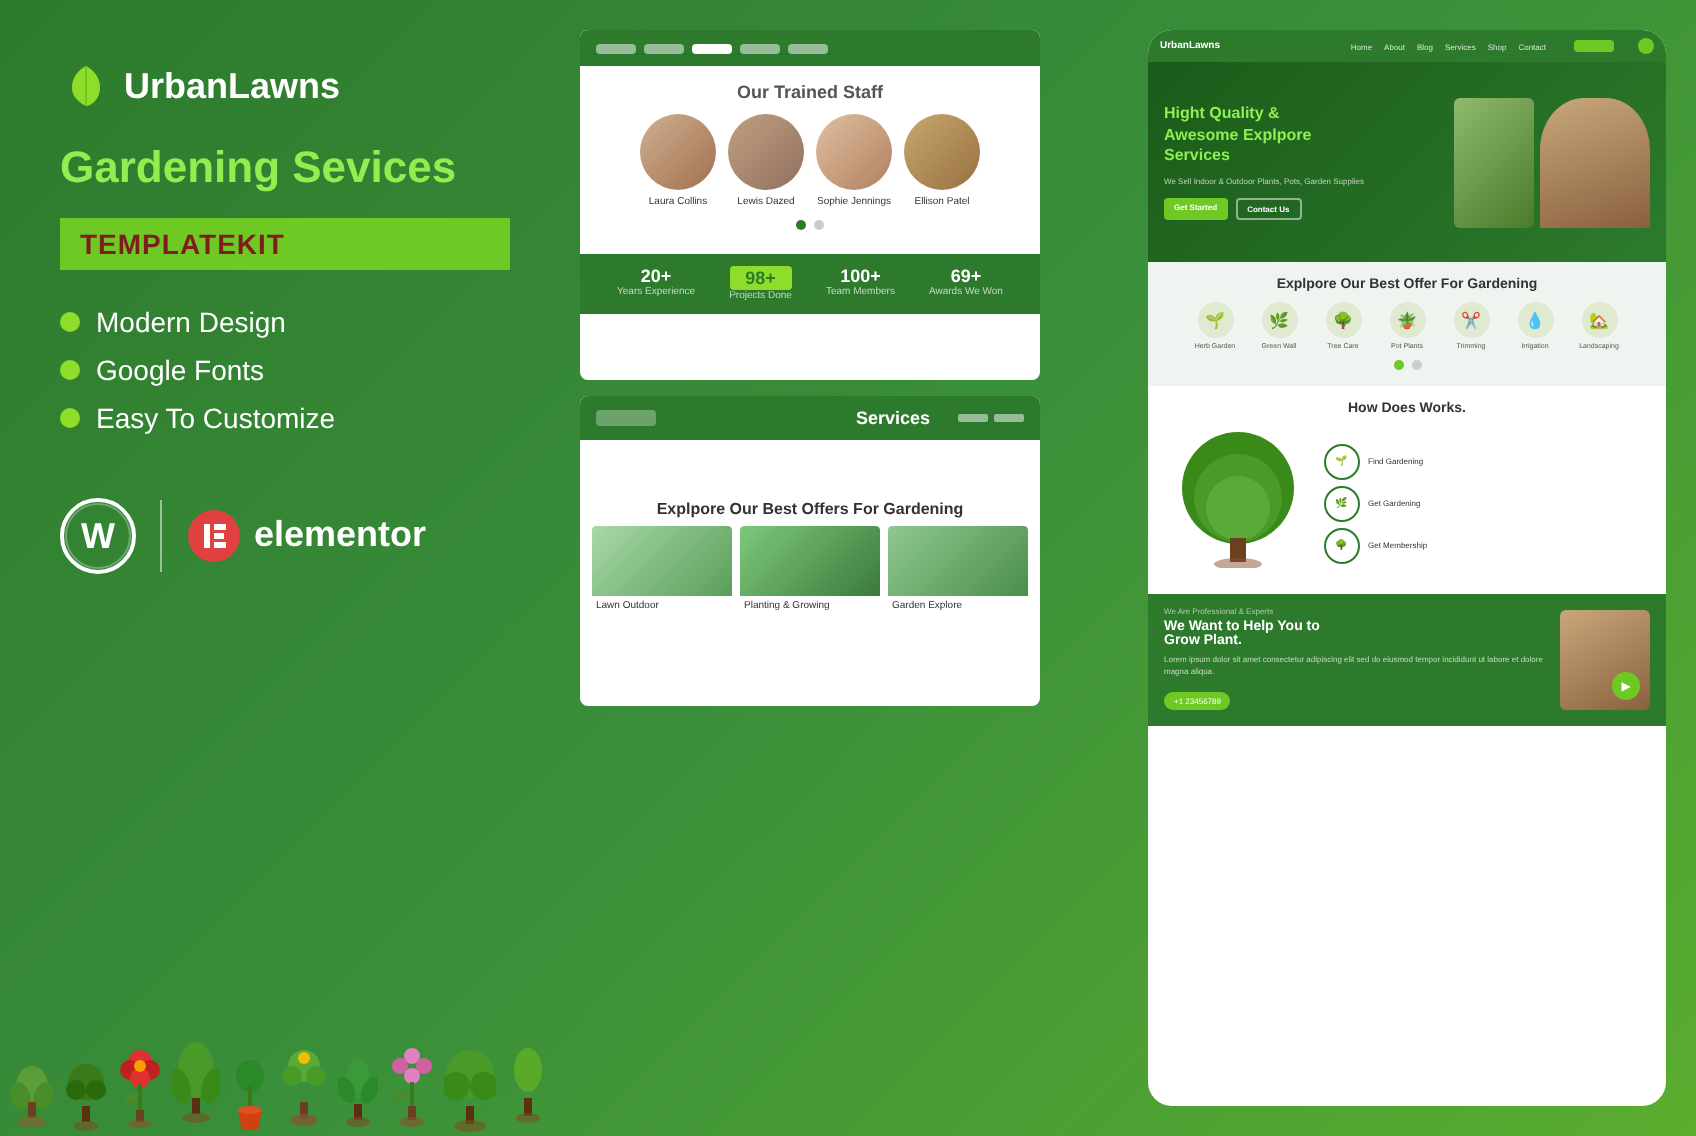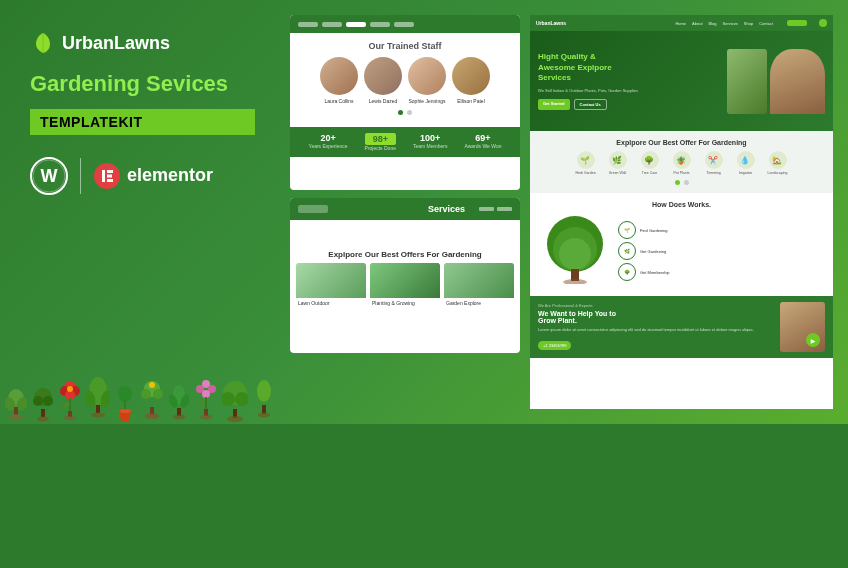--- a/index.html
+++ b/index.html
@@ -6,21 +6,21 @@
     body {
       width: 848px;
       height: 568px;
       overflow: hidden;
       font-family: 'Arial', sans-serif;
       background: #2d7a2d;
     }
 
     .main-container {
       width: 848px;
-      height: 424px;
+      height: 568px;
       display: flex;
       position: relative;
       background: linear-gradient(135deg, #2d7a2d 0%, #3a8f3a 50%, #5aad2e 100%);
     }
 
     
     .left-panel {
       width: 280px;
       height: 100%;
       padding: 30px 25px 20px 30px;
@@ -56,21 +56,21 @@
       line-height: 1.3;
       margin-bottom: 10px;
     }
 
     .tagline span {
       color: #90ee50;
     }
 
     .template-kit-badge {
       background: #6ec925;
-      color: #000000;
+      color: #7f1d1d;
       font-size: 14px;
       font-weight: 800;
       padding: 5px 10px;
       display: inline-block;
       margin-bottom: 18px;
       letter-spacing: 0.5px;
     }
 
     .features-list {
       list-style: none;
@@ -174,22 +174,23 @@
       height: 175px;
     }
 
     .sc-bottom {
       height: 155px;
     }
 
     .screenshots-right {
       flex: 1;
       background: white;
-      border-radius: 0;
+      border-radius: 12px;
       overflow: hidden;
+      margin-left: 44px;
     }
 
     
     .sc-header {
       background: #2d7a2d;
       height: 18px;
       display: flex;
       align-items: center;
       padding: 0 8px;
       gap: 4px;
@@ -606,20 +607,34 @@
       </svg>
       <span class="logo-text">UrbanLawns</span>
     </div>
 
     <div class="tagline">
       <span>Gardening Sevices</span>
     </div>
 
     <div class="template-kit-badge">TEMPLATEKIT</div>
 
+    <ul class="features-list">
+      <li>
+        <span class="bullet-dot"></span>
+        <span>Modern Design</span>
+      </li>
+      <li>
+        <span class="bullet-dot"></span>
+        <span>Google Fonts</span>
+      </li>
+      <li>
+        <span class="bullet-dot"></span>
+        <span>Easy To Customize</span>
+      </li>
+    </ul>
 
     <div class="powered-by">
       <svg class="wp-icon" viewBox="0 0 38 38">
         <circle cx="19" cy="19" r="18" fill="none" stroke="white" stroke-width="2"></circle>
         <circle cx="19" cy="19" r="16" fill="none" stroke="white" stroke-width="1" opacity="0.3"></circle>
         <text x="19" y="25" text-anchor="middle" font-size="18" font-weight="900" fill="white" font-family="Arial">W</text>
       </svg>
       <div class="divider-line"></div>
       <div class="elementor-logo">
         <svg class="elementor-icon" viewBox="0 0 28 28">

